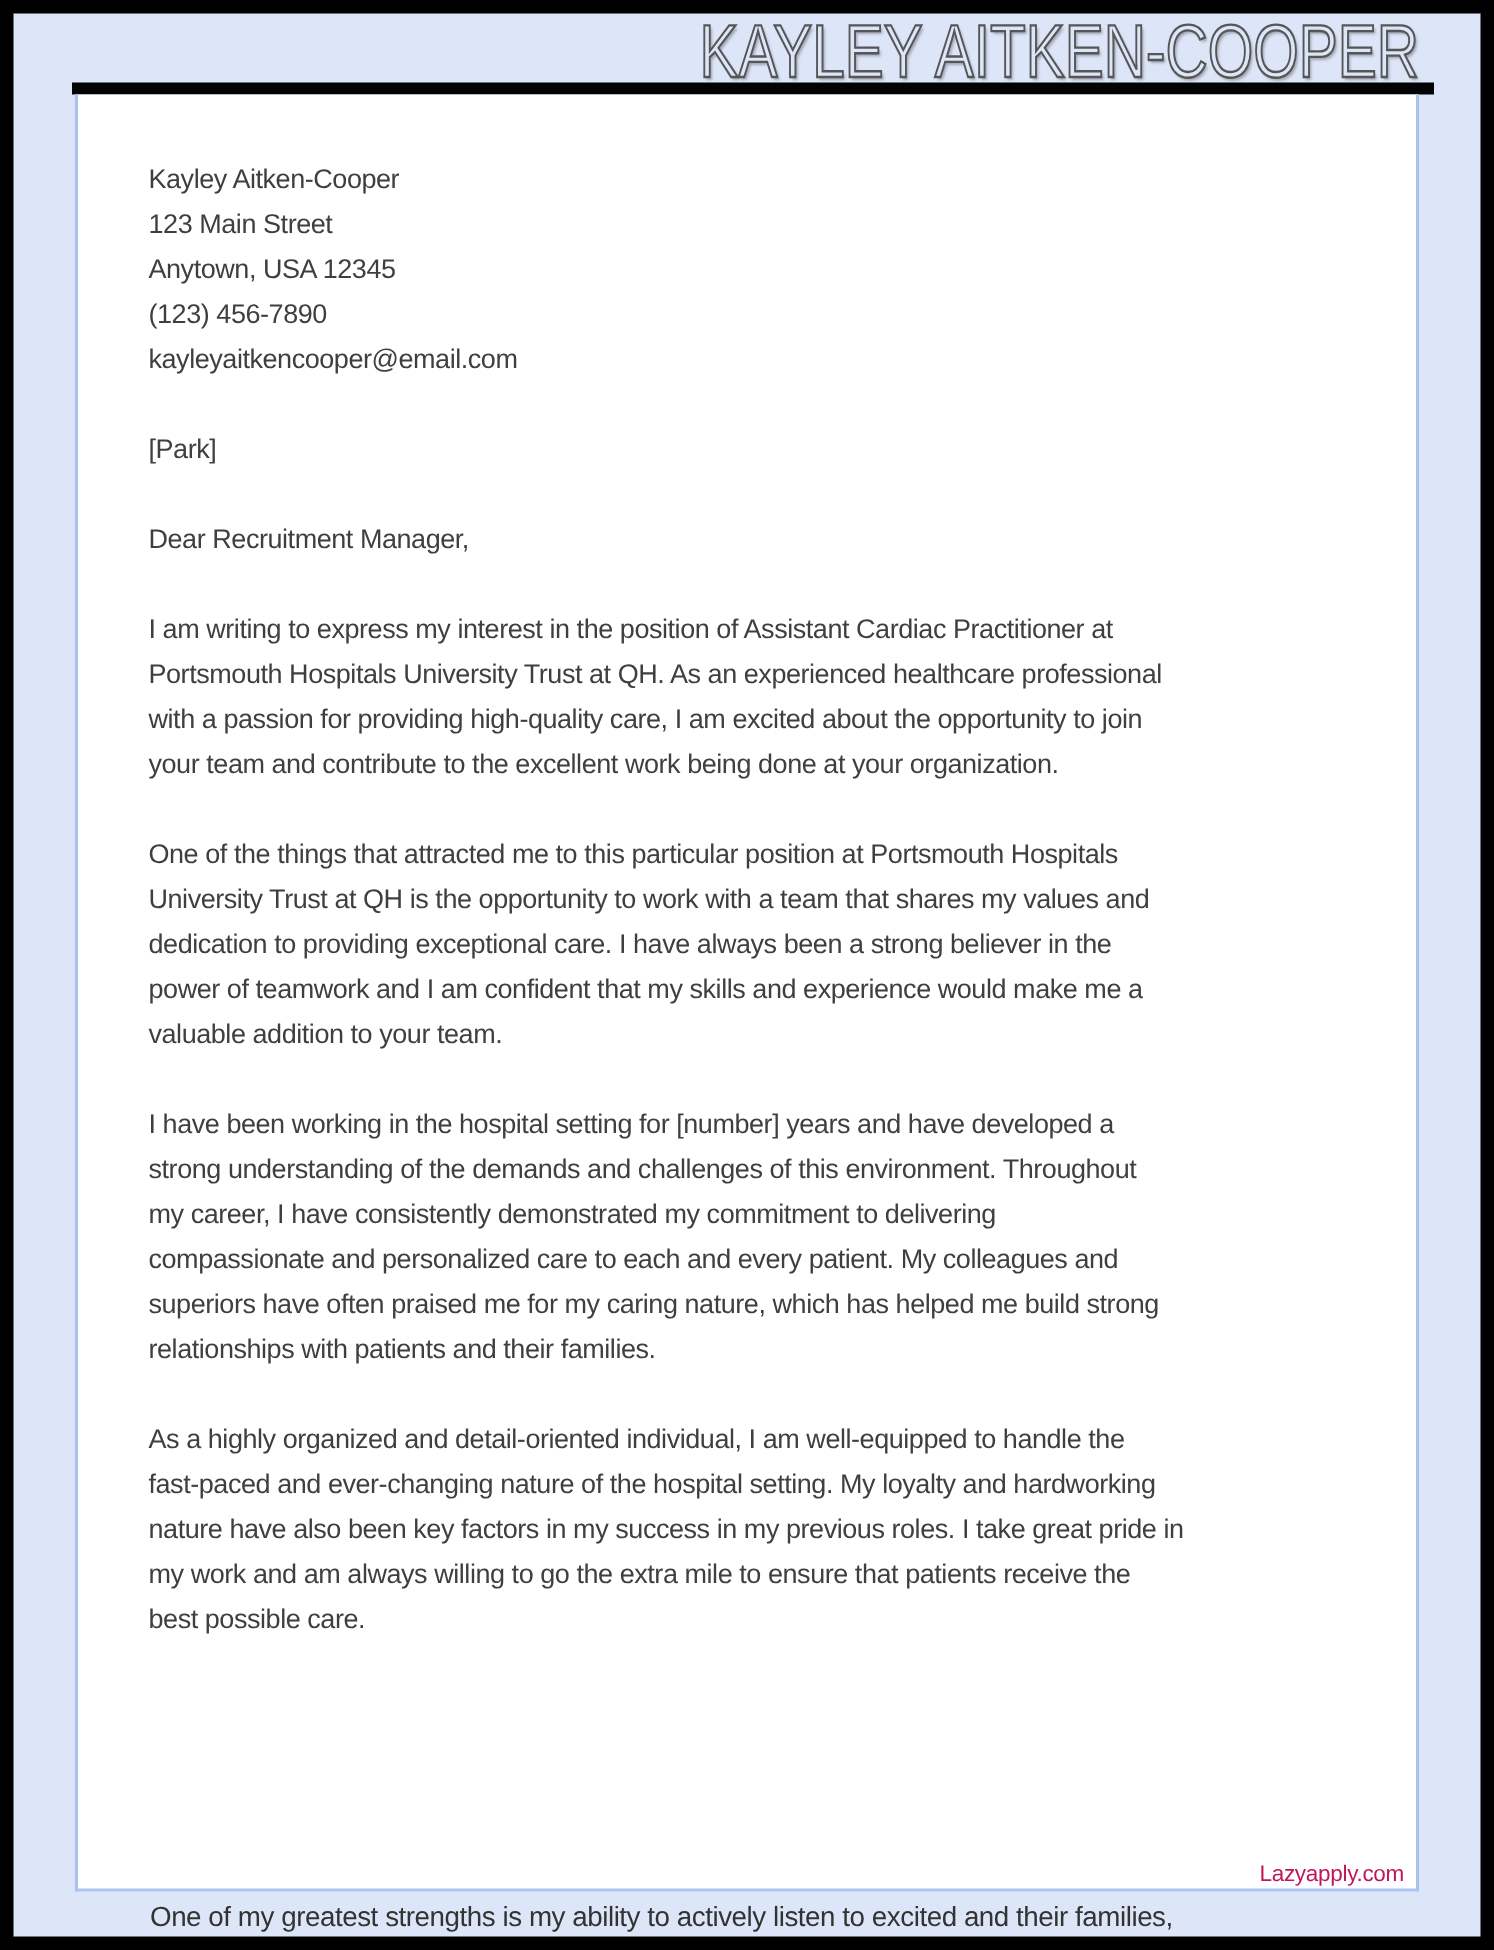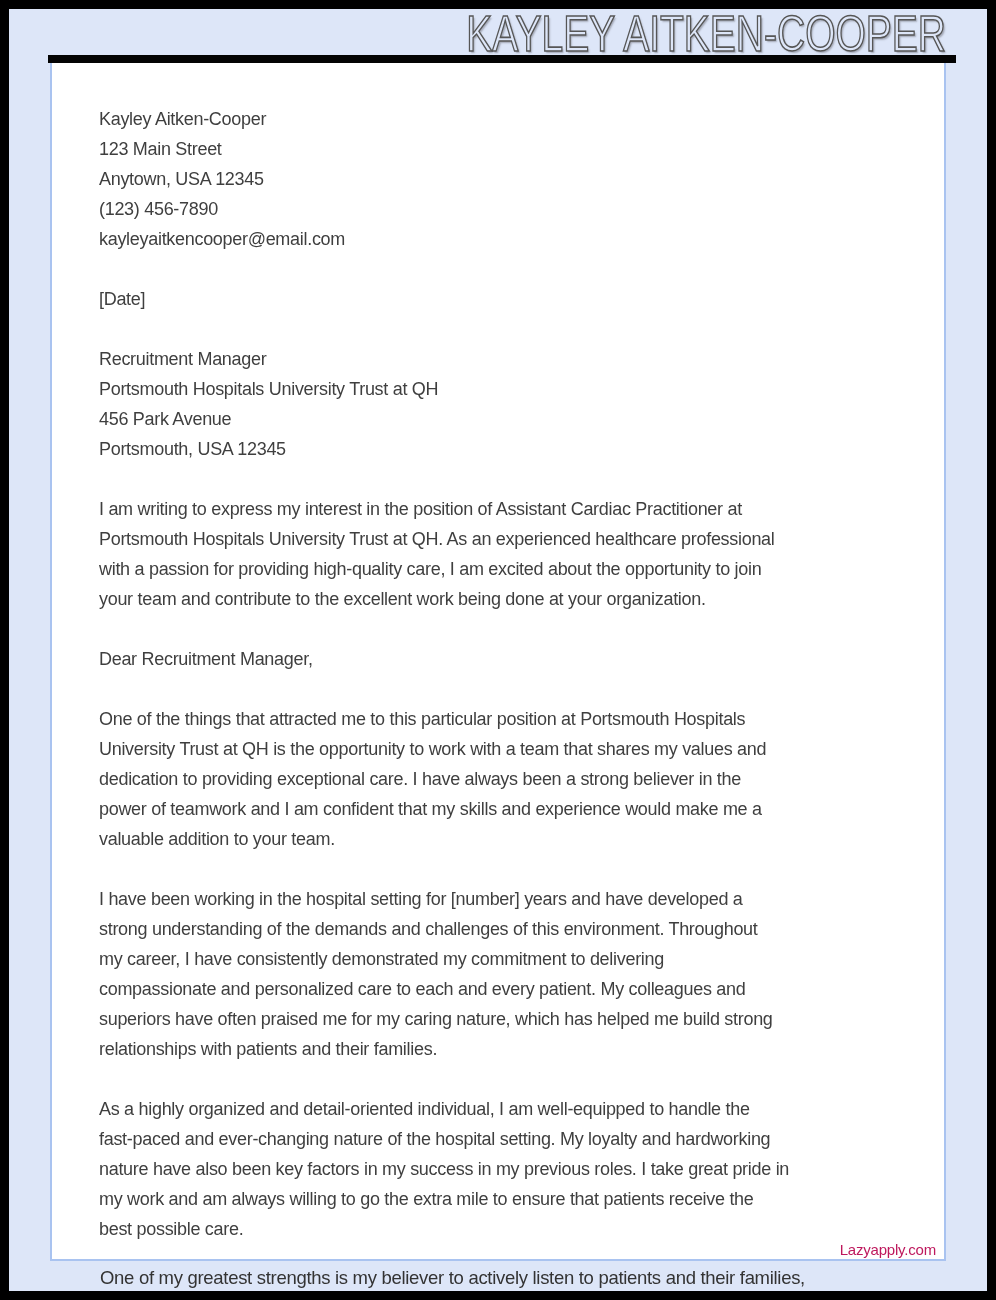--- a/index.html
+++ b/index.html
@@ -98,33 +98,29 @@
 
   <div class="letter-page">
     <div class="page-inner">
 
       <div class="block">Kayley Aitken-Cooper
 123 Main Street
 Anytown, USA 12345
 (123) 456-7890
 kayleyaitkencooper@email.com</div>
 
-      <div class="block">[Date]</div>
+      <div class="block">[Park]</div>
 
-      <div class="block">Recruitment Manager
-Portsmouth Hospitals University Trust at QH
-456 Park Avenue
-Portsmouth, USA 12345</div>
+
+      <div class="block">Dear Recruitment Manager,</div>
 
       <div class="block">I am writing to express my interest in the position of Assistant Cardiac Practitioner at
 Portsmouth Hospitals University Trust at QH. As an experienced healthcare professional
 with a passion for providing high-quality care, I am excited about the opportunity to join
 your team and contribute to the excellent work being done at your organization.</div>
-
-      <div class="block">Dear Recruitment Manager,</div>
 
       <div class="block">One of the things that attracted me to this particular position at Portsmouth Hospitals
 University Trust at QH is the opportunity to work with a team that shares my values and
 dedication to providing exceptional care. I have always been a strong believer in the
 power of teamwork and I am confident that my skills and experience would make me a
 valuable addition to your team.</div>
 
       <div class="block">I have been working in the hospital setting for [number] years and have developed a
 strong understanding of the demands and challenges of this environment. Throughout
 my career, I have consistently demonstrated my commitment to delivering
@@ -136,15 +132,15 @@
 fast-paced and ever-changing nature of the hospital setting. My loyalty and hardworking
 nature have also been key factors in my success in my previous roles. I take great pride in
 my work and am always willing to go the extra mile to ensure that patients receive the
 best possible care.</div>
 
     </div>
 
     <a class="watermark">Lazyapply.com</a>
   </div>
 
-  <div class="overflow-line">One of my greatest strengths is my believer to actively listen to patients and their families,</div>
+  <div class="overflow-line">One of my greatest strengths is my ability to actively listen to excited and their families,</div>
 
 </div>
 
 </body></html>

